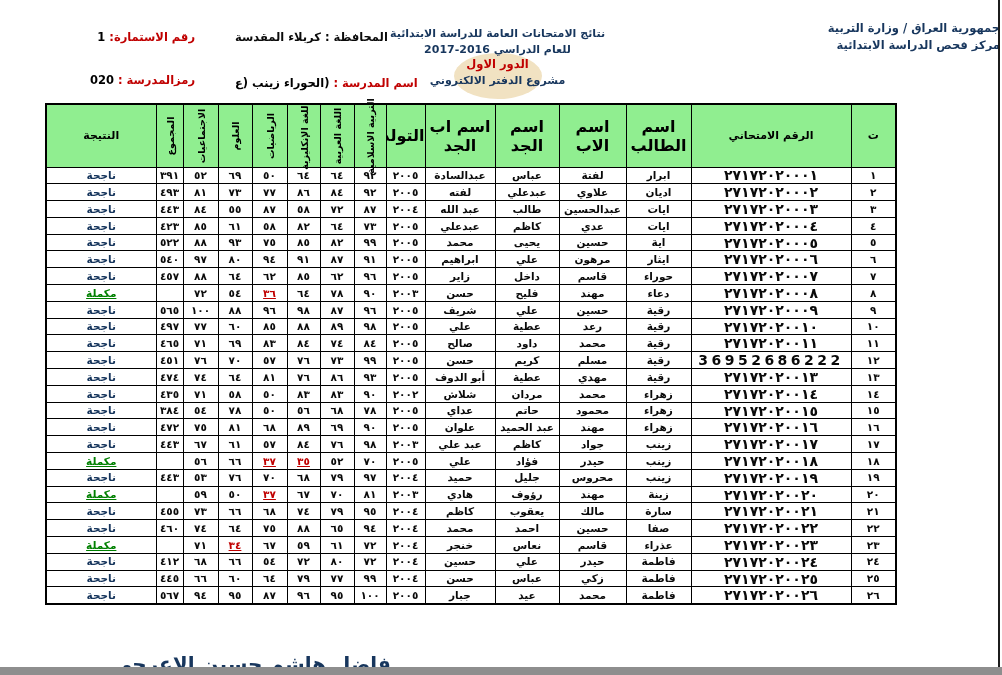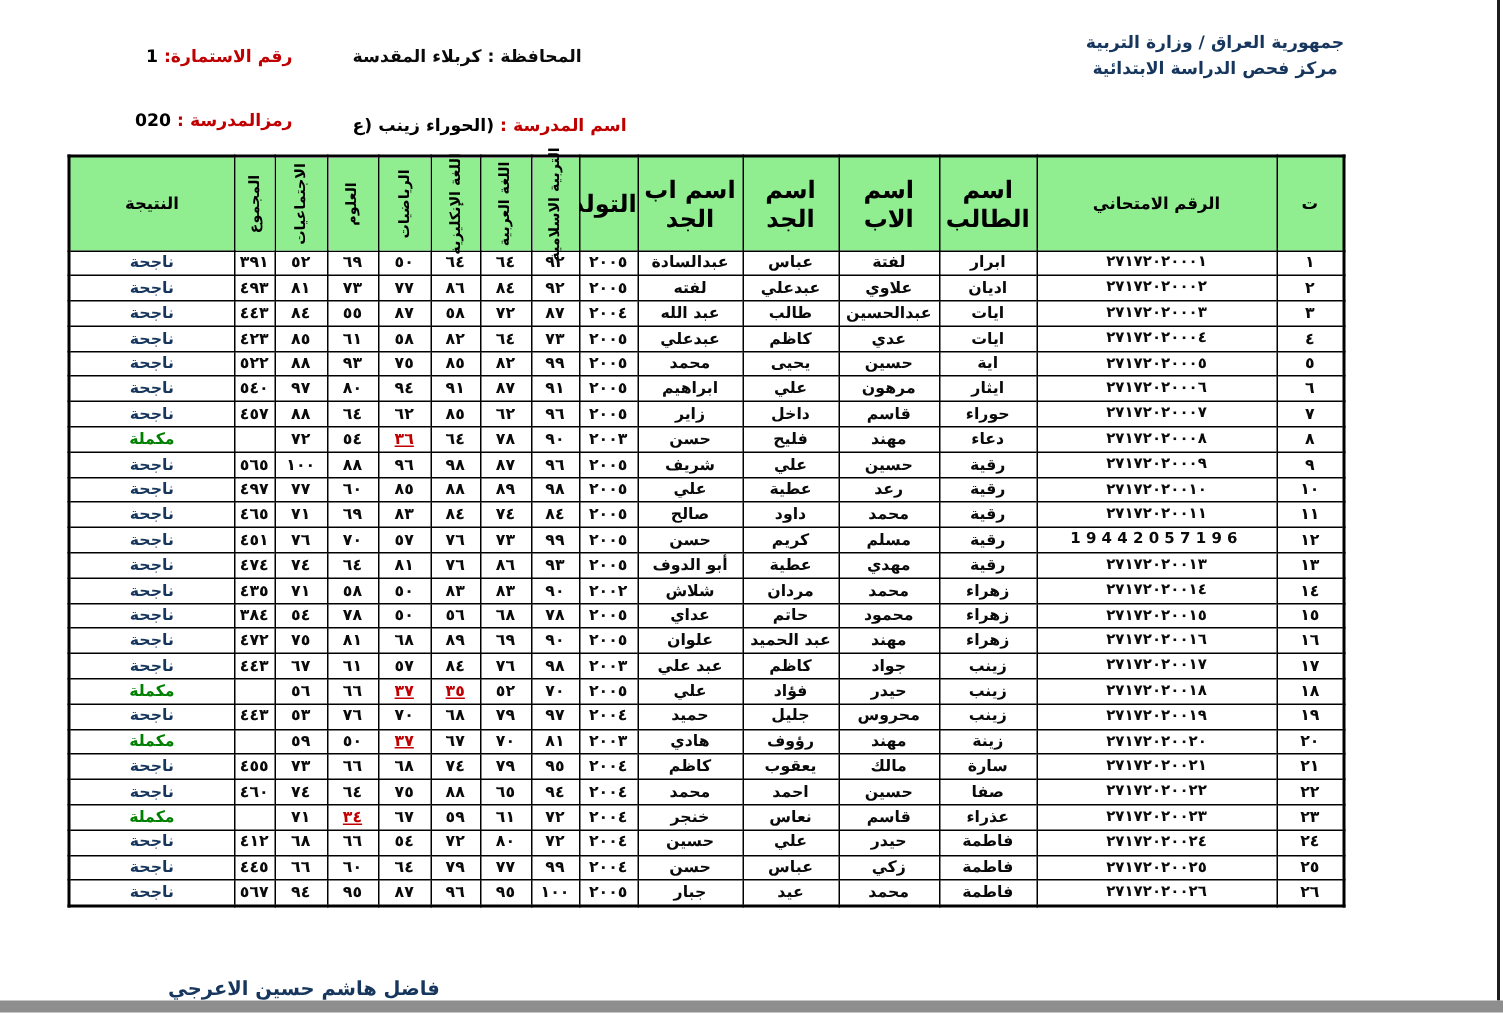--- a/index.html
+++ b/index.html
@@ -6,21 +6,21 @@
     --green_header:#90EE90; --navy:#17365D; --red:#C00000;
     --supp_green:#008000; --grey_bar:#8E8E8E; --highlight:#F1E2C2; --ink:#0A0A0A;
   }
   *{box-sizing:border-box;}
   html,body{margin:0;padding:0;}
   body{width:1002px;height:675px;overflow:hidden;background:#fff;
        font-family:"DejaVu Sans",sans-serif;}
   .page{position:relative;width:1002px;height:675px;background:#fff;direction:rtl;}
 
   
-  .org-block{position:absolute;top:20px;left:620px;width:380px;text-align:center;
+  .org-block{position:absolute;top:20px;left:620px;width:380px;text-align:right;
     color:var(--navy);font-weight:bold;font-size:11.5px;line-height:16.5px;}
   .title-block{position:absolute;top:26px;left:385px;width:225px;text-align:center;
     color:var(--navy);font-weight:bold;font-size:11px;line-height:15.5px;}
   .title-block .line{position:relative;z-index:1;}
   .round-line{color:var(--red);font-size:11.5px;}
   .round-highlight{position:absolute;left:50%;top:27px;transform:translateX(-50%);
     width:88px;height:46px;border-radius:50%;background:var(--highlight);z-index:0;}
   .field{position:absolute;font-size:11.5px;font-weight:bold;color:var(--ink);white-space:nowrap;}
   .field .lbl-red{color:var(--red);}
   .field .val{color:#000;}
@@ -34,42 +34,49 @@
     border-collapse:collapse;table-layout:fixed;border:2px solid #000;}
   .results th{background:var(--green_header);border:1px solid #000;color:#000;
     font-weight:bold;font-size:11px;height:63px;padding:0;text-align:center;vertical-align:middle;}
   .results th.v{position:relative;}
   .results th.v span{position:absolute;left:50%;top:50%;
     transform:translate(-50%,-50%) rotate(-90deg);white-space:nowrap;font-size:9.5px;}
   .results th.small{font-size:16px;}
   .results td{border:1px solid #000;height:16.8px;padding:0;text-align:center;
     vertical-align:middle;font-size:10.5px;font-weight:bold;color:var(--ink);line-height:1;
     overflow:hidden;white-space:nowrap;}
-  .results td:nth-child(2){letter-spacing:3.5px;font-size:10px;}
+  .results td:nth-child(2){letter-spacing:3.5px;font-size:14px;}
   .results td.fail{color:var(--red);text-decoration:underline;}
   .results td.res-pass{color:var(--navy);}
-  .results td.res-supp{color:var(--supp_green);}
+  .results td.res-supp{color:var(--supp_green);text-decoration:underline;}
 
   
   .signature{position:absolute;top:652px;left:112px;color:var(--navy);
-    font-weight:bold;font-size:13px;white-space:nowrap;z-index:1;}
+    font-weight:bold;font-size:20px;white-space:nowrap;z-index:1;}
   .right-line{position:absolute;top:0;left:998px;width:2px;height:667px;background:#1c1c1c;}
   .bottom-bar{position:absolute;left:0;top:667px;width:1002px;height:8px;
     background:var(--grey_bar);z-index:2;}
 </style>
 </head>
 <body>
 
 <div class="page">
 
   <div class="org-block">
     <div>جمهورية العراق / وزارة التربية</div>
     <div>مركز فحص الدراسة الابتدائية</div>
   </div>
 
+  <div class="title-block">
+    <div class="round-highlight"></div>
+    <div class="line">نتائج الامتحانات العامة للدراسة الابتدائية</div>
+    <div class="line">للعام الدراسي 2016-2017</div>
+    <div class="line round-line">الدور الاول</div>
+    <div class="line">مشروع الدفتر الالكتروني</div>
+  </div>
 
   <div class="field f-form-no">
     <span class="lbl-red">رقم الاستمارة:</span>
     <span class="val">1</span>
   </div>
 
   <div class="field f-province">المحافظة : كربلاء المقدسة</div>
 
   <div class="field f-school-code">
     <span class="lbl-red">رمزالمدرسة :</span>
@@ -315,21 +322,21 @@
           <td>٧٤</td>
           <td>٨٤</td>
           <td>٨٣</td>
           <td>٦٩</td>
           <td>٧١</td>
           <td>٤٦٥</td>
           <td class="res-pass">ناجحة</td>
         </tr>
         <tr>
           <td>١٢</td>
-          <td>19442057196</td>
+          <td>36952686222</td>
           <td>رقية</td>
           <td>مسلم</td>
           <td>كريم</td>
           <td>حسن</td>
           <td>٢٠٠٥</td>
           <td>٩٩</td>
           <td>٧٣</td>
           <td>٧٦</td>
           <td>٥٧</td>
           <td>٧٠</td>

